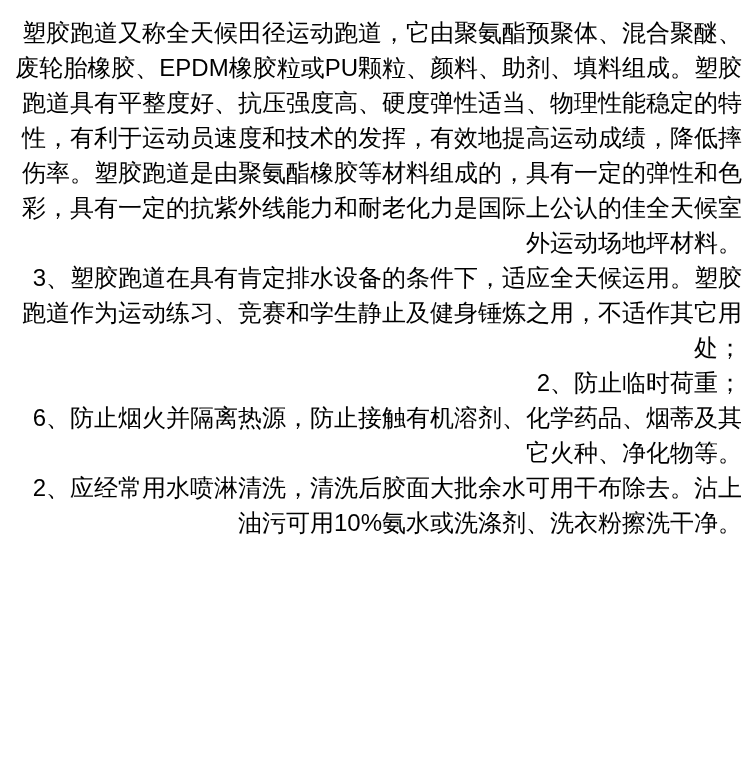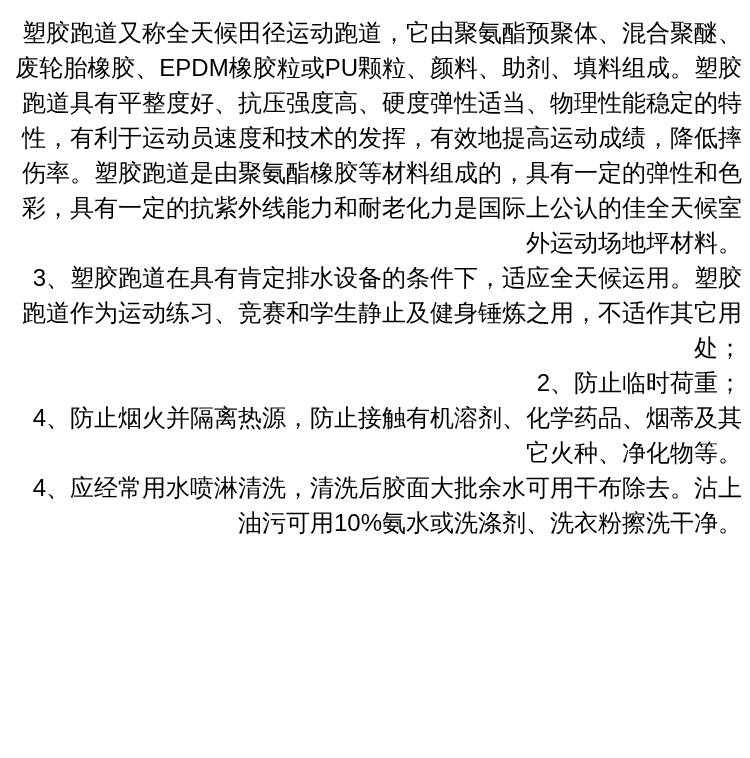--- a/index.html
+++ b/index.html
@@ -33,16 +33,16 @@
   }
 </style>
 </head>
 <body>
 
 <div class="page">
   <div class="doc">
     <p class="para">塑胶跑道又称全天候田径运动跑道，它由聚氨酯预聚体、混合聚醚、废轮胎橡胶、EPDM橡胶粒或PU颗粒、颜料、助剂、填料组成。塑胶跑道具有平整度好、抗压强度高、硬度弹性适当、物理性能稳定的特性，有利于运动员速度和技术的发挥，有效地提高运动成绩，降低摔伤率。塑胶跑道是由聚氨酯橡胶等材料组成的，具有一定的弹性和色彩，具有一定的抗紫外线能力和耐老化力是国际上公认的佳全天候室外运动场地坪材料。</p>
     <p class="para">3、塑胶跑道在具有肯定排水设备的条件下，适应全天候运用。塑胶跑道作为运动练习、竞赛和学生静止及健身锤炼之用，不适作其它用处；</p>
     <p class="para">2、防止临时荷重；</p>
-    <p class="para">4、防止烟火并隔离热源，防止接触有机溶剂、化学药品、烟蒂及其它火种、净化物等。</p>
-    <p class="para">4、应经常用水喷淋清洗，清洗后胶面大批余水可用干布除去。沾上油污可用10%氨水或洗涤剂、洗衣粉擦洗干净。</p>
+    <p class="para">6、防止烟火并隔离热源，防止接触有机溶剂、化学药品、烟蒂及其它火种、净化物等。</p>
+    <p class="para">2、应经常用水喷淋清洗，清洗后胶面大批余水可用干布除去。沾上油污可用10%氨水或洗涤剂、洗衣粉擦洗干净。</p>
   </div>
 </div>
 
 </body></html>

